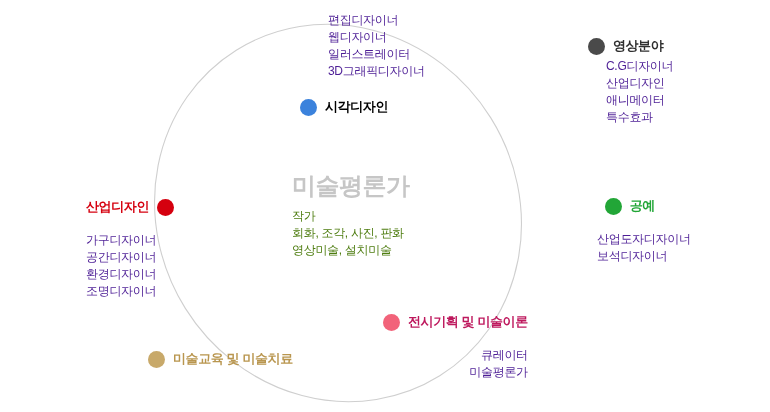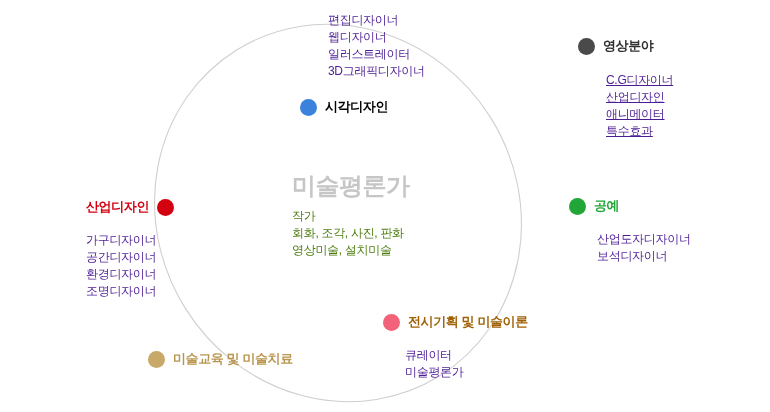--- a/index.html
+++ b/index.html
@@ -48,20 +48,21 @@
   .center-lines div { white-space: nowrap; }
 
   
   .node {
     position: absolute;
   }
   .node-row {
     display: flex;
     align-items: center;
     white-space: nowrap;
+    justify-content: center;
   }
   .node-row.rtl {
     flex-direction: row-reverse;
     justify-content: flex-start;
   }
   .dot {
     width: 17px;
     height: 17px;
     border-radius: 50%;
     flex: none;
@@ -87,30 +88,30 @@
   
   #node-visual-design       { left: 300px; top: 98px; }
   #node-visual-design .sub-list {
     position: absolute;
     left: 28px;
     top: -86px;
     margin-top: 0;
   }
 
   #node-video-field         { left: 578px; top: 37px; }
-  #node-video-field .sub-list { margin-left: 28px; margin-top: 17px; text-decoration: underline; }
+  #node-video-field .sub-list { margin-left: 28px; margin-top: 3px; }
 
   #node-craft               { left: 569px; top: 197px; }
   #node-craft .sub-list     { margin-left: 28px; margin-top: 16px; }
 
   #node-industrial-design   { left: 86px;  top: 198px; }
   #node-industrial-design .sub-list { margin-left: 0px; margin-top: 16px; }
 
   #node-exhibition-theory   { left: 383px; top: 313px; }
-  #node-exhibition-theory .sub-list { margin-left: 22px; margin-top: 16px; }
+  #node-exhibition-theory .sub-list { margin-left: 22px; margin-top: 16px; text-align: right; }
 
   #node-art-education       { left: 148px; top: 350px; }
 </style>
 </head>
 <body>
 
 <div id="stage">
 
   <svg id="orbit-svg" viewBox="0 0 770 412" xmlns="http://www.w3.org/2000/svg">
     <ellipse cx="338" cy="213" rx="180" ry="192" transform="rotate(-32 338 213)" fill="none" stroke="#cfcfcf" stroke-width="1.1"></ellipse>
@@ -171,21 +172,21 @@
     </div>
     <div class="sub-list">
       <div>산업도자디자이너</div>
       <div>보석디자이너</div>
     </div>
   </div>
 
   <div class="node" id="node-exhibition-theory">
     <div class="node-row">
       <span class="dot" style="background:#f2637a"></span>
-      <span class="node-label" style="color:#a16207">전시기획 및 미술이론</span>
+      <span class="node-label" style="color:#be185d">전시기획 및 미술이론</span>
     </div>
     <div class="sub-list">
       <div>큐레이터</div>
       <div>미술평론가</div>
     </div>
   </div>
 
   <div class="node" id="node-art-education">
     <div class="node-row">
       <span class="dot" style="background:#c8a96a"></span>

